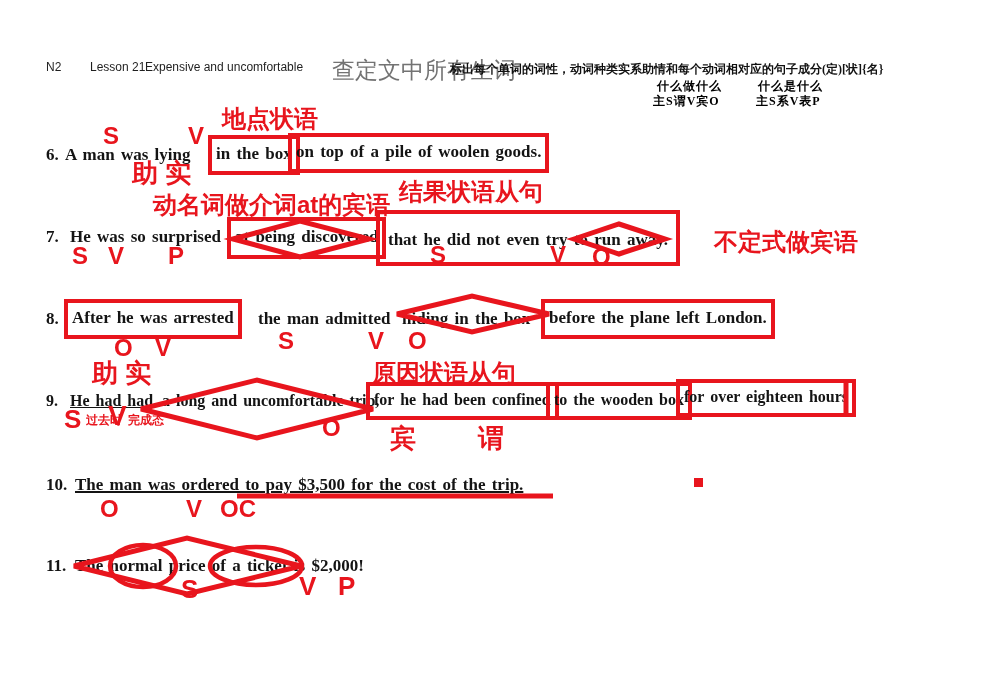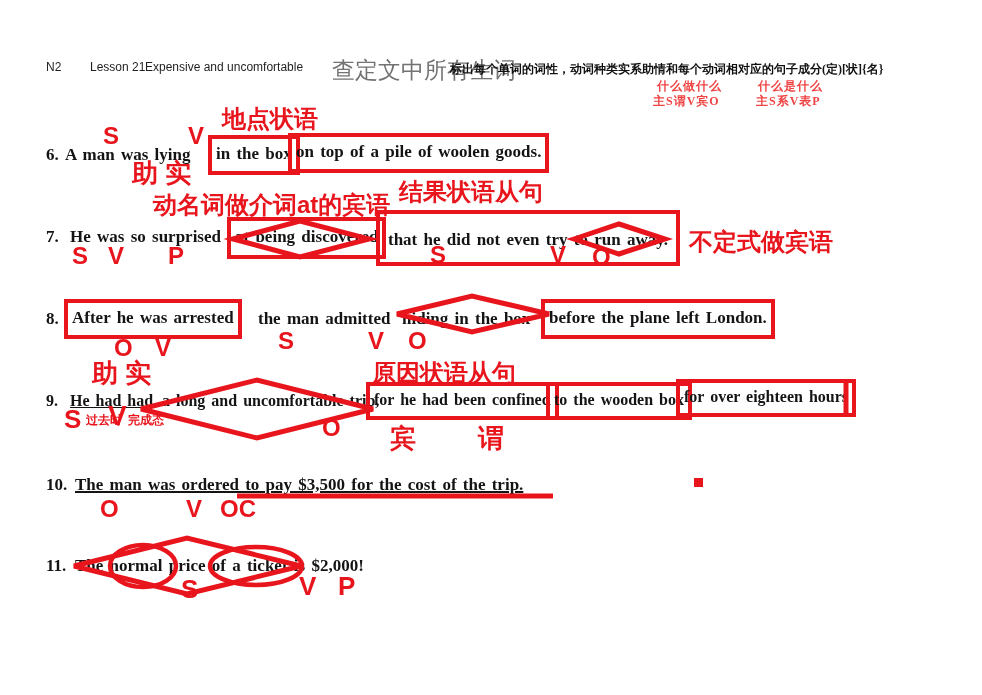--- a/index.html
+++ b/index.html
@@ -7,21 +7,21 @@
   html,body { width:982px; height:695px; background:#ffffff; overflow:hidden; }
   #page {
     position:relative; width:982px; height:695px; background:#fff;
     font-family:"Liberation Serif","DejaVu Serif",serif;
   }
   .abs { position:absolute; white-space:nowrap; }
   
   .hdr-sans { font-family:"Liberation Sans","DejaVu Sans",sans-serif; font-size:12px; color:#1f1f1f; }
   .hdr-cn-big { font-size:23px; font-weight:normal; color:#737373; font-family:"Liberation Serif","DejaVu Serif",serif; }
   .hdr-cn-small { font-size:12px; font-weight:bold; color:#111; }
-  .pattern { font-size:12px; font-weight:bold; color:#ef4444; letter-spacing:1px; }
+  .pattern { font-size:12px; font-weight:bold; color:#000000; letter-spacing:1px; }
   
   .sent { font-size:17px; font-weight:bold; color:var(--ink); word-spacing:2px; z-index:2; }
   .sent-sm { font-size:16px; }
   .rbox { border:4px solid var(--red); padding:5px 4px 7px; z-index:2; }
   .rbox-g { border:4px solid var(--red); padding:6px 4px 8px; z-index:2; }
   .rbox-big { border:4px solid var(--red); padding:16px 8px 12px; z-index:2; }
   .ul-black { text-decoration:underline; text-decoration-thickness:1.5px; }
   
   .rl { color:var(--red); font-family:"Liberation Sans","DejaVu Sans",sans-serif;
         font-weight:bold; font-size:24px; z-index:7; }
@@ -60,21 +60,21 @@
   <span class="abs sent rbox-g" style="left:227px; top:217px;">at being discovered</span>
   <span class="abs sent rbox-big" style="left:376px; top:210px;">that he did not even try to run away.</span>
   <span class="abs rl cn" style="left:153px; top:189px;">动名词做介词at的宾语</span>
   <span class="abs rl cn" style="left:399px; top:176px;">结果状语从句</span>
   <span class="abs rl" style="left:72px; top:242px;">S</span>
   <span class="abs rl" style="left:108px; top:242px;">V</span>
   <span class="abs rl" style="left:168px; top:242px;">P</span>
   <span class="abs rl" style="left:430px; top:241px;">S</span>
   <span class="abs rl" style="left:550px; top:241px;">V</span>
   <span class="abs rl" style="left:592px; top:243px;">O</span>
-  <span class="abs rl cn" style="left:689px; top:226px;">不定式做宾语</span>
+  <span class="abs rl cn" style="left:714px; top:226px;">不定式做宾语</span>
 
   <span class="abs sent" style="left:46px; top:309px;">8.</span>
   <span class="abs sent rbox" style="left:64px; top:299px;">After he was arrested</span>
   <span class="abs sent" style="left:258px; top:309px;">the man admitted</span>
   <span class="abs sent" style="left:402px; top:309px;">hiding in the box</span>
   <span class="abs sent rbox" style="left:541px; top:299px;">before the plane left London.</span>
   <span class="abs rl" style="left:278px; top:327px;">S</span>
   <span class="abs rl" style="left:368px; top:327px;">V</span>
   <span class="abs rl" style="left:408px; top:327px;">O</span>
   <span class="abs rl" style="left:114px; top:334px;">O</span>

